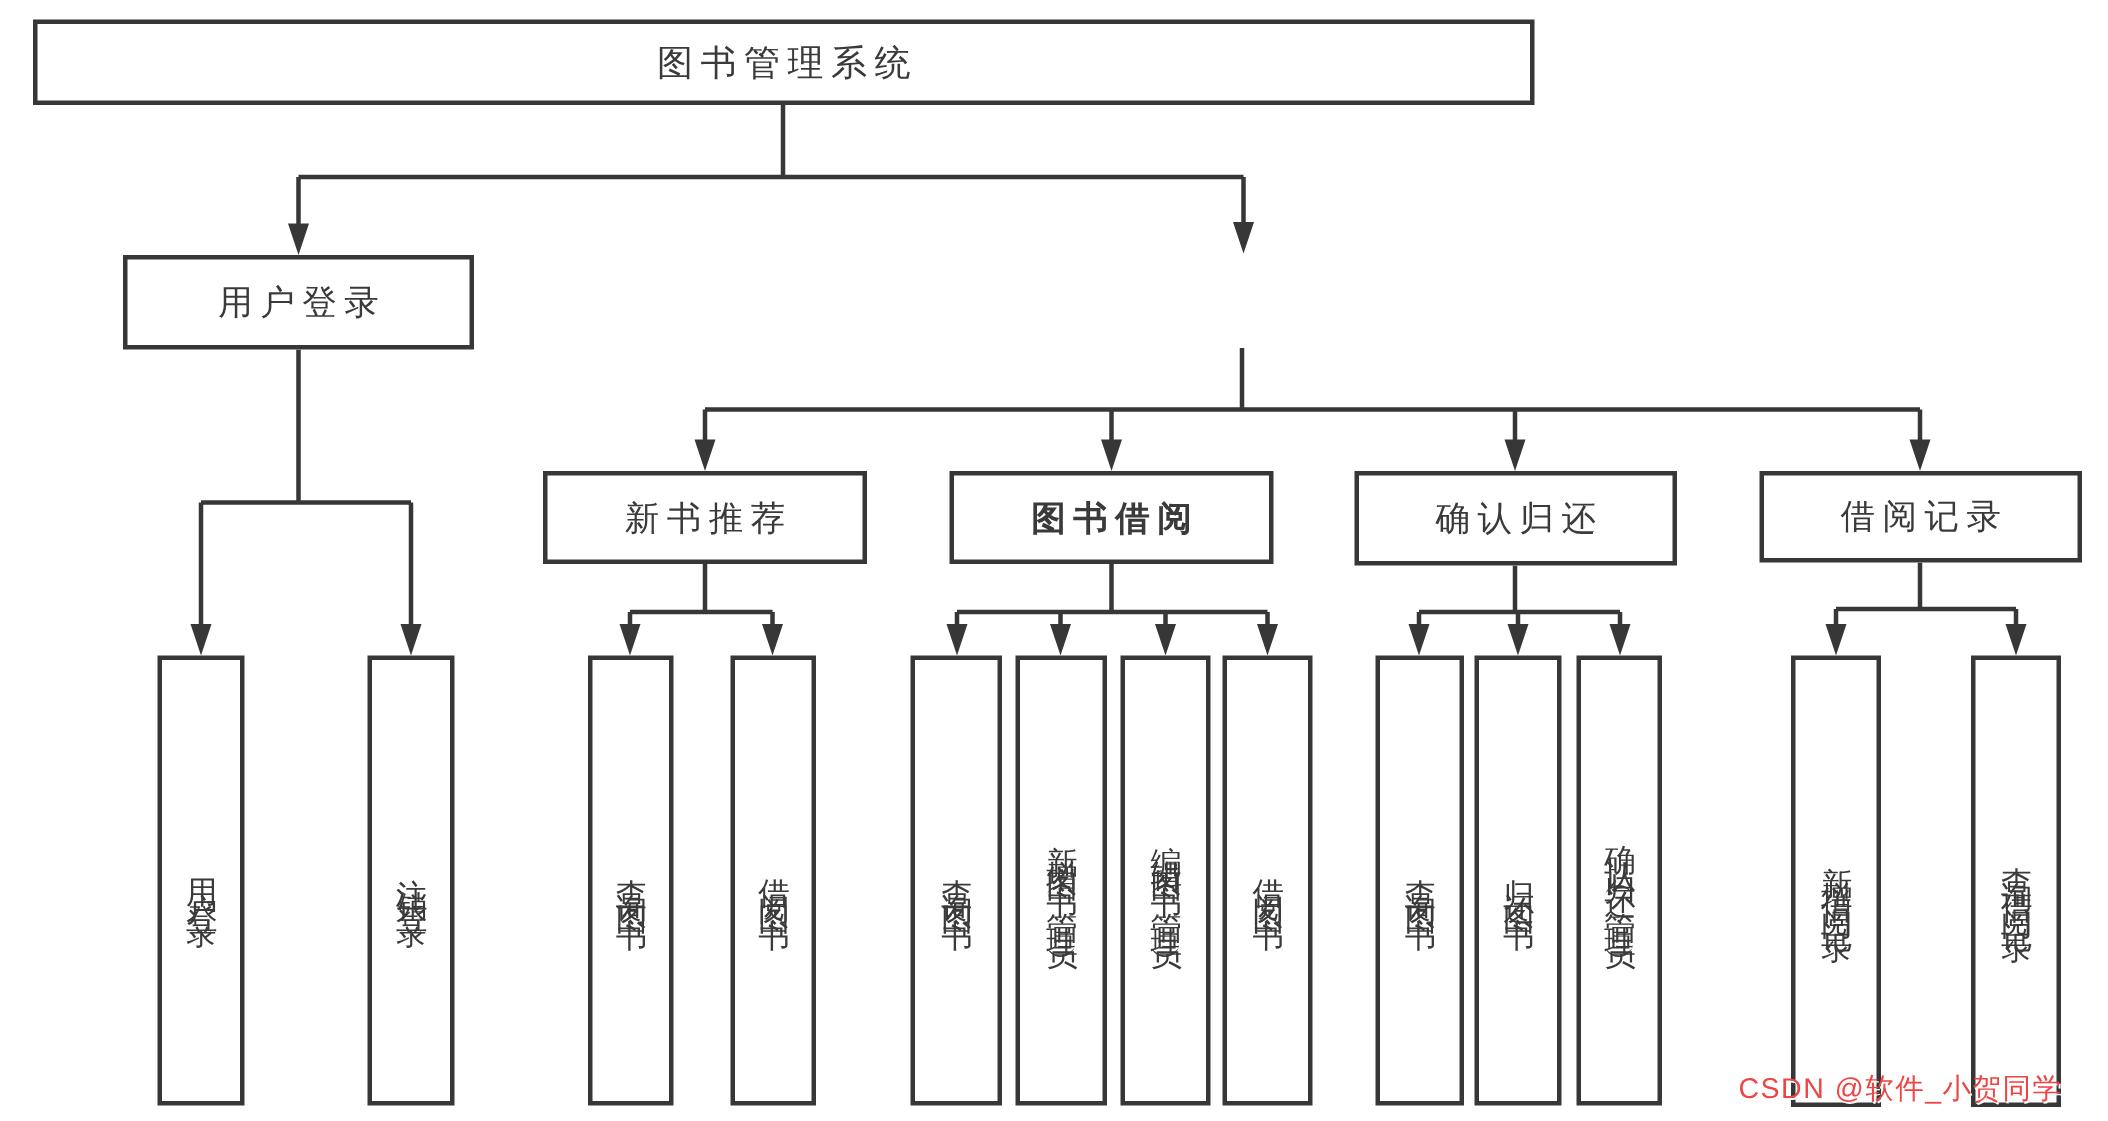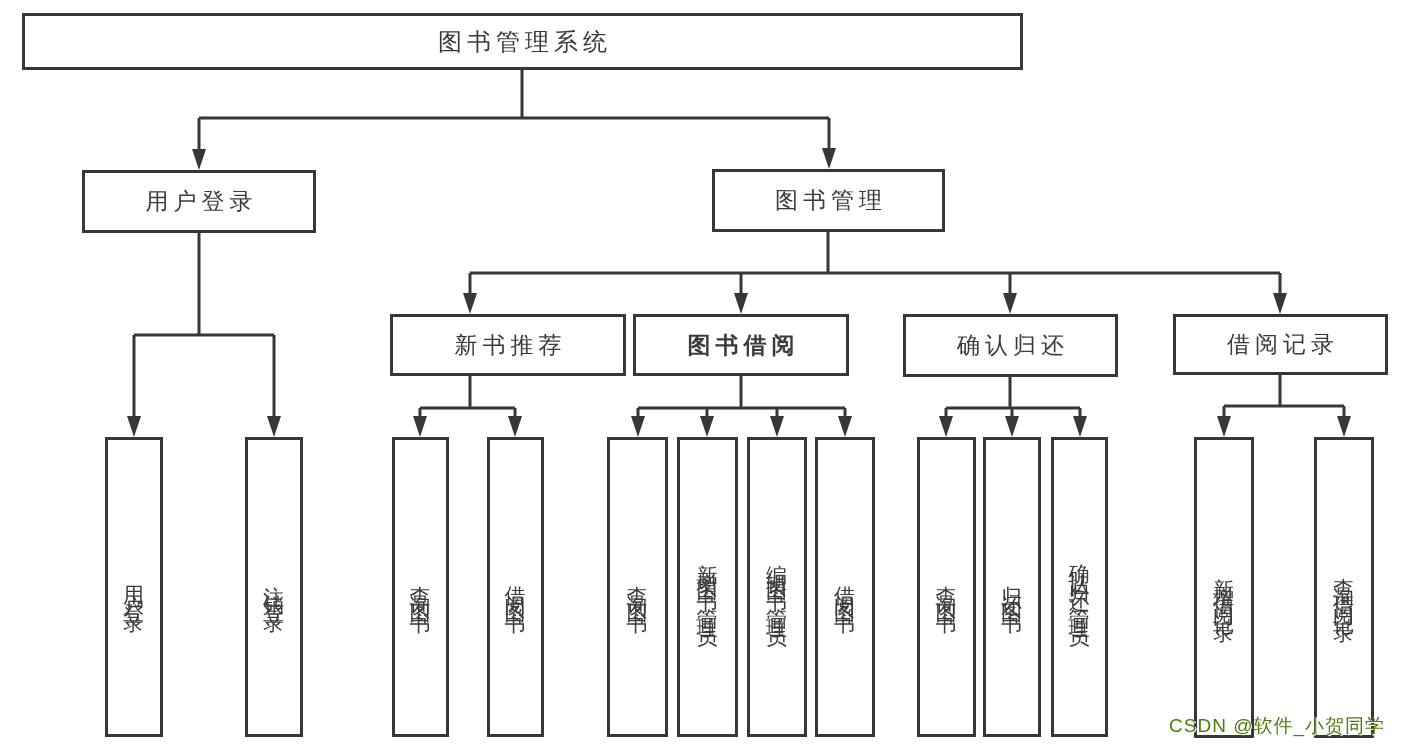--- a/index.html
+++ b/index.html
@@ -43,25 +43,25 @@
   }
   .v-box {
     writing-mode: vertical-rl;
     text-orientation: mixed;
     font-size: 21px;
     letter-spacing: 9px;
     line-height: 1;
   }
   .watermark {
     position: absolute;
-    right: 20px;
+    right: 30px;
     bottom: 8px;
     font-size: 19px;
     letter-spacing: 1px;
-    color: #4d7c0f;
+    color: #ef4444;
     text-shadow: 1px 1px 0 #ffffff;
     z-index: 3;
     white-space: nowrap;
   }
 </style>
 </head>
 <body>
 
 <div class="canvas">
 
@@ -108,23 +108,22 @@
       <polygon points="1073,416 1087,416 1080,437"></polygon>
 
       <polygon points="1217,416 1231,416 1224,437"></polygon>
       <polygon points="1337,416 1351,416 1344,437"></polygon>
     </g>
   </svg>
 
   <div class="box h-box root-box" style="left:22px; top:13px; width:1001px; height:57px;">图书管理系统</div>
 
   <div class="box h-box" style="left:82px; top:170px; width:234px; height:63px;">用户登录</div>
-  <div class="box h-box" style="left:712px; top:169px; width:233px; height:63px;">图书管理</div>
 
-  <div class="box h-box" style="left:362px; top:314px; width:236px; height:62px;margin-left:28px;">新书推荐</div>
+  <div class="box h-box" style="left:362px; top:314px; width:216px; height:62px;">新书推荐</div>
   <div class="box h-box" style="left:633px; top:314px; width:216px; height:62px;font-weight:bold;">图书借阅</div>
   <div class="box h-box" style="left:903px; top:314px; width:215px; height:63px;">确认归还</div>
   <div class="box h-box" style="left:1173px; top:314px; width:215px; height:61px;">借阅记录</div>
 
   <div class="box v-box" style="left:105px; top:437px; width:58px; height:300px;">用户登录</div>
   <div class="box v-box" style="left:245px; top:437px; width:58px; height:300px;">注销登录</div>
 
   <div class="box v-box" style="left:392px; top:437px; width:57px; height:300px;">查询图书</div>
   <div class="box v-box" style="left:487px; top:437px; width:57px; height:300px;">借阅图书</div>
 

